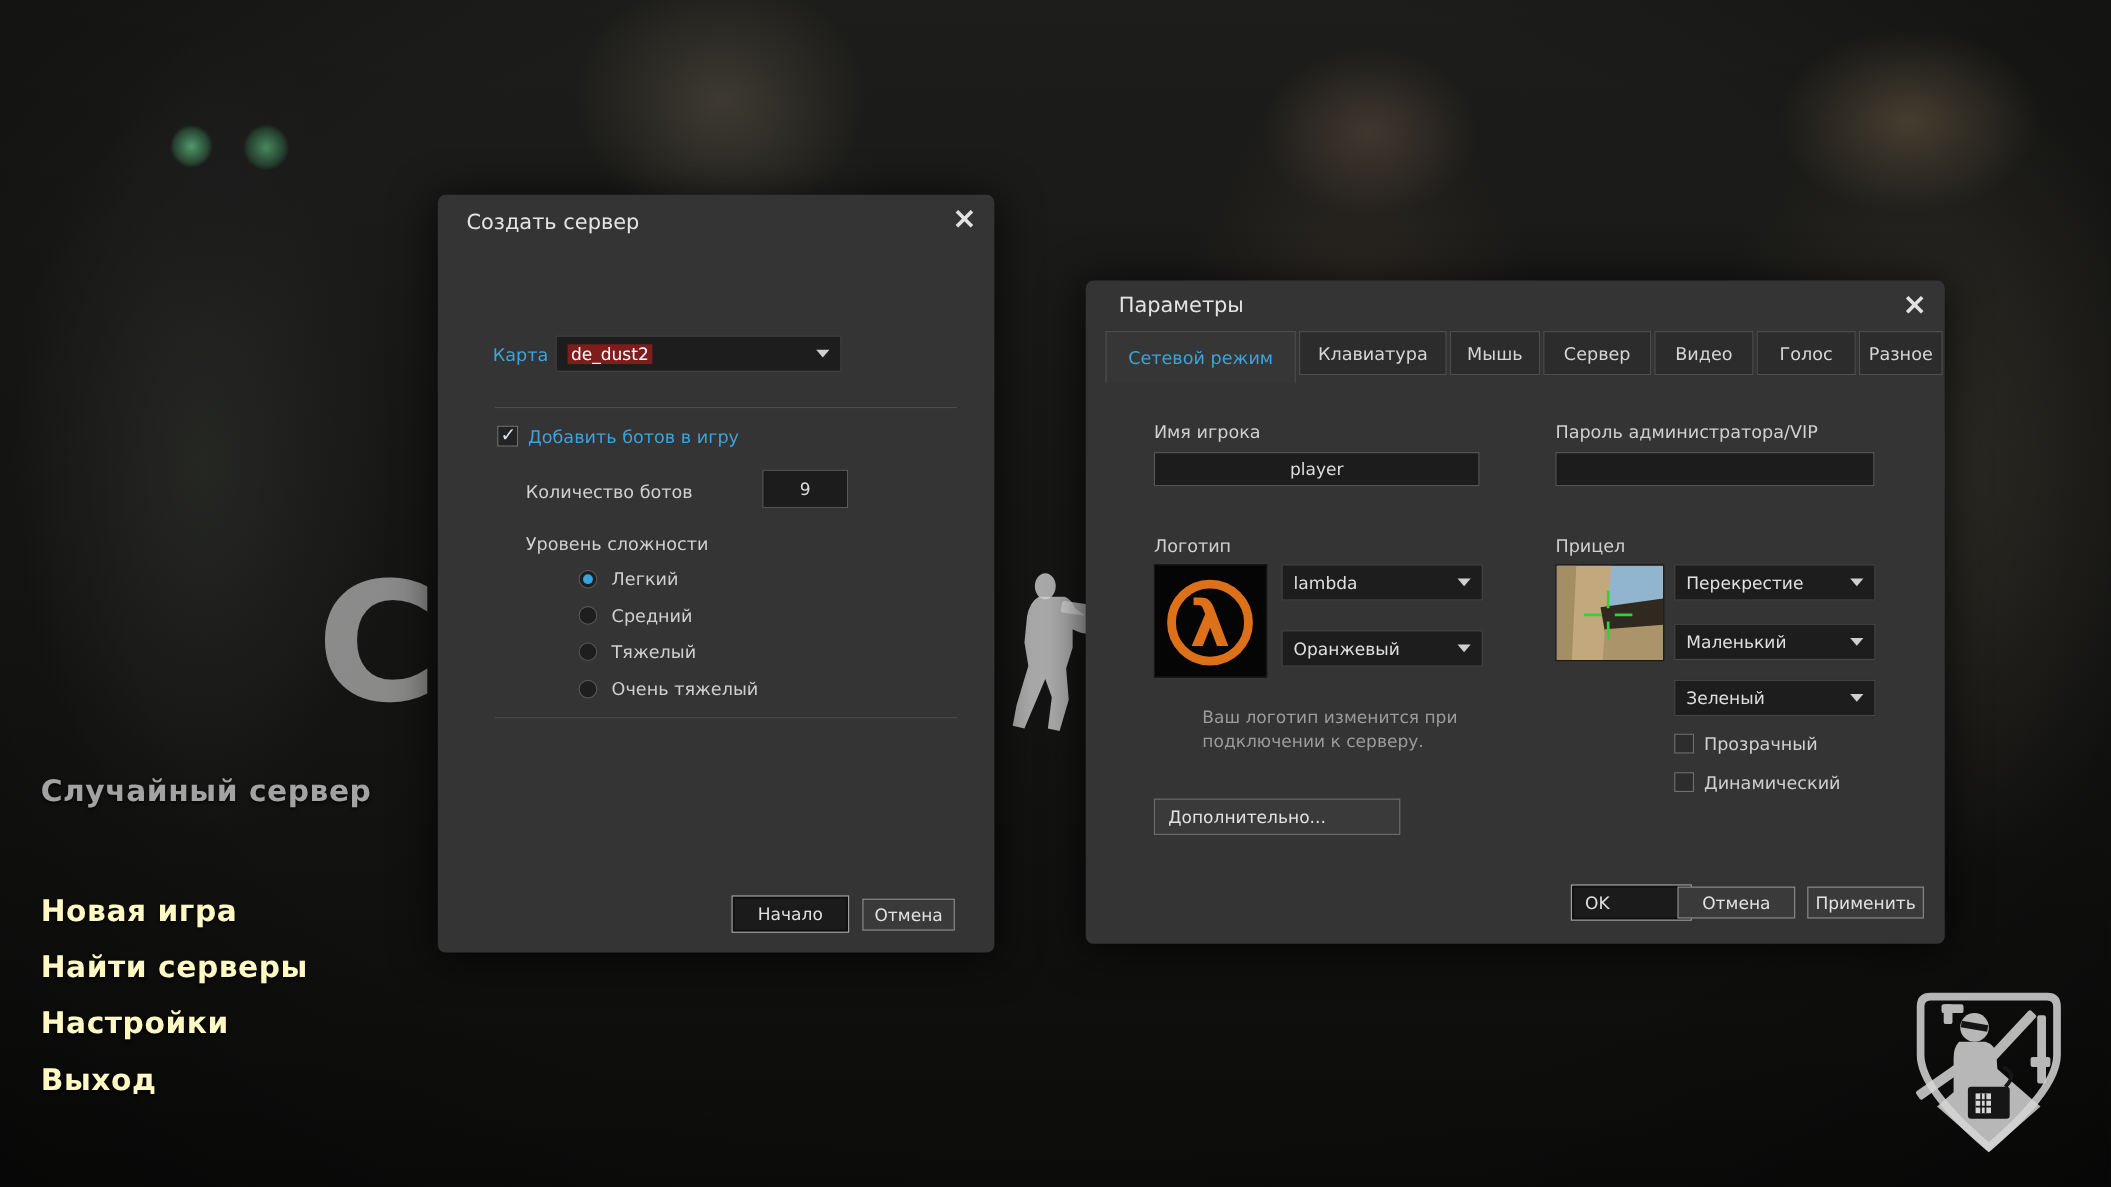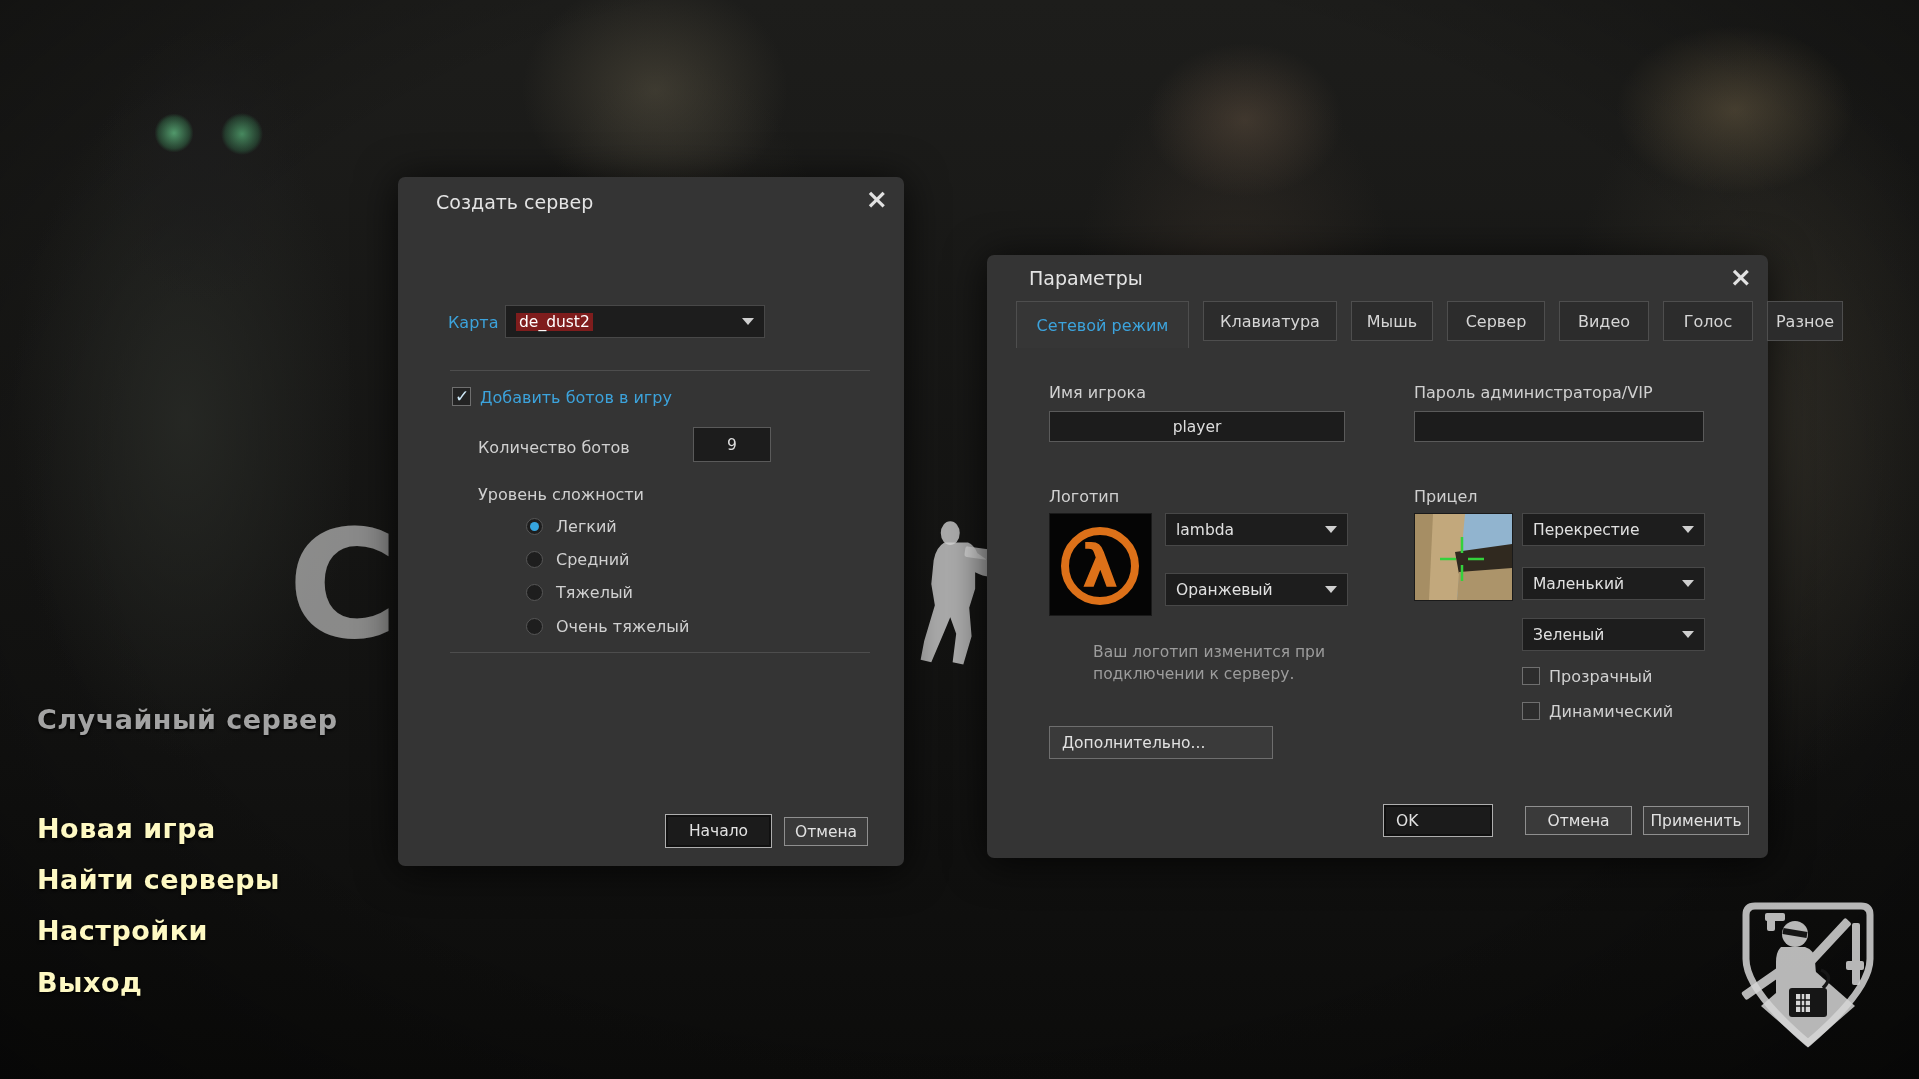--- a/index.html
+++ b/index.html
@@ -24,29 +24,29 @@
   .bg-letter{position:absolute;left:288px;top:510px;font-size:150px;font-weight:bold;
     color:rgba(235,235,235,.55);z-index:1;line-height:1;letter-spacing:-4px;}
   .watermark{position:absolute;left:905px;top:520px;z-index:1;}
   
   .menu-item{position:absolute;left:37px;font-size:27px;font-weight:bold;color:#fef9c3;
     z-index:2;cursor:pointer;text-shadow:0 2px 3px rgba(0,0,0,.7);letter-spacing:.5px;}
   .menu-item.bright{color:#a3a3a3;}
   
   .dialog{position:absolute;background:#343434;border-radius:7px;z-index:10;
     box-shadow:0 4px 40px rgba(0,0,0,.75);}
-  .dlg-title{position:absolute;left:26px;top:14px;font-size:19px;color:#e4e4e4;margin-left:12px;}
+  .dlg-title{position:absolute;left:26px;top:14px;font-size:19px;color:#e4e4e4;}
   .dlg-close{position:absolute;top:8px;right:16px;font-size:27px;line-height:27px;
     font-weight:bold;color:#e2e2e2;cursor:pointer;}
   .tabs{position:absolute;display:flex;gap:3px;align-items:flex-start;}
   .tab{box-sizing:border-box;display:flex;align-items:center;justify-content:center;
     background:#2c2c2c;border:1px solid #4e4e4e;color:#d6d6d6;font-size:16px;cursor:pointer;}
   .tab.active{background:#363636;color:#3ca3dc;border-bottom:none;}
   .d1 .tab{height:38px;} .d1 .tab.active{height:45px;}
-  .d2 .tab{height:40px;margin-left:11px;} .d2 .tab.active{height:47px;}
+  .d2 .tab{height:40px;} .d2 .tab.active{height:47px;}
   .lbl{position:absolute;font-size:16px;color:#d0d0d0;white-space:nowrap;}
   .lbl.accent{color:#3ca3dc;}
   .sep{position:absolute;left:52px;width:420px;height:1px;background:#5b5b5b;opacity:.65;}
   .dropdown{position:absolute;box-sizing:border-box;height:33px;background:#1d1d1d;
     border:1px solid #484848;display:flex;align-items:center;padding:0 10px;
     color:#e0e0e0;font-size:15.5px;cursor:pointer;}
   .dd-arrow{margin-left:auto;width:0;height:0;border-left:6px solid transparent;
     border-right:6px solid transparent;border-top:7px solid #cfcfcf;}
   .sel-hl{background:#7f1d1d;color:#fff;padding:0 3px;}
   .tinput{position:absolute;box-sizing:border-box;background:#1c1c1c;border:1px solid #5a5a5a;
@@ -227,18 +227,18 @@
     <div class="checkbox" style="left:535px;top:447px;width:18px;height:18px;background:#2d2d2d"></div>
     <label class="lbl" style="left:562px;top:447px">Динамический</label>
 
     <div class="note" style="left:62px;top:386px">
       <div>Ваш логотип изменится при</div>
       <div>подключении к серверу.</div>
     </div>
 
     <button class="btn" style="left:62px;top:471px;width:224px;height:33px;text-align:left;padding-left:12px;border-color:#6e6e6e">Дополнительно...</button>
 
-    <button class="btn default" style="left:396px;top:549px;width:110px;height:33px;text-align:left;padding-left:12px">OK</button>
+    <button class="btn default" style="left:441px;top:549px;width:110px;height:33px;text-align:left;padding-left:12px">OK</button>
     <button class="btn" style="left:538px;top:551px;width:107px;height:29px">Отмена</button>
     <button class="btn" style="left:656px;top:551px;width:106px;height:29px">Применить</button>
   </section>
 
 </div>
 
 </body></html>

